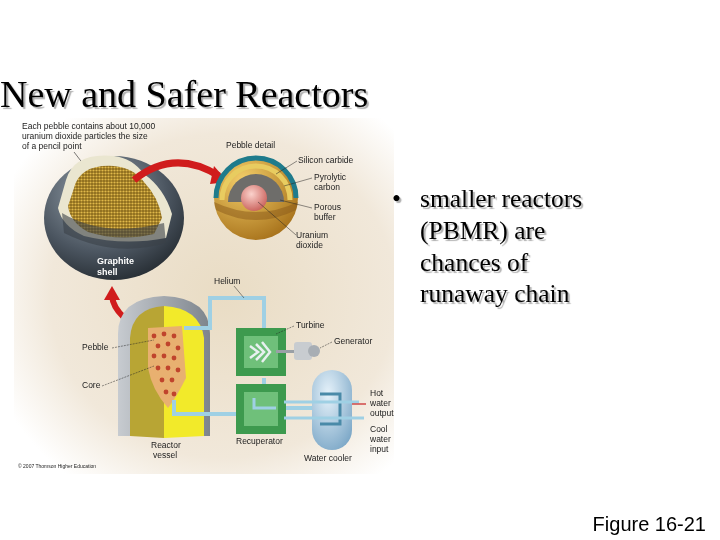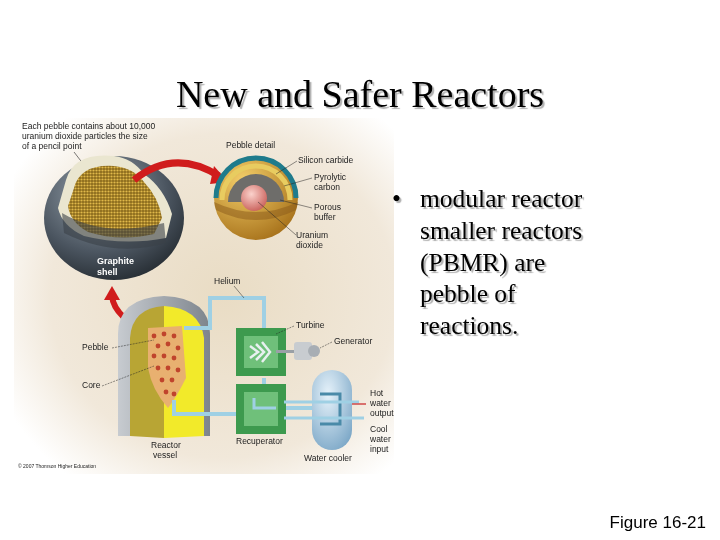--- a/index.html
+++ b/index.html
@@ -1,27 +1,27 @@
 <!DOCTYPE html>
 <html><head>
 <meta charset="utf-8">
 <style>
   html, body { margin:0; padding:0; }
   body { width:720px; height:540px; background:#ffffff; position:relative; overflow:hidden; font-family:"Liberation Serif", serif; }
-  .title { position:absolute; left:0; top:72px; width:720px; text-align:center; font-size:38px; color:#000; text-shadow:2px 2px 1px #b0b0b0; letter-spacing:0px; }
+  .title { position:absolute; left:0; top:72px; width:720px; font-size:38px; color:#000; text-shadow:2px 2px 1px #b0b0b0; letter-spacing:0px; }
   .figure { position:absolute; left:14px; top:118px; width:380px; height:356px;text-decoration:underline; }
   .figure svg { display:block; }
   .lbl { font-family:"Liberation Sans", sans-serif; font-size:8.5px; fill:#222; }
   .lbl-w { font-family:"Liberation Sans", sans-serif; font-size:9px; fill:#fff; font-weight:bold; }
   .copy { font-family:"Liberation Sans", sans-serif; font-size:5px; fill:#222; }
   .bullet-block { position:absolute; left:392px; top:183px; width:310px; font-size:25.5px; line-height:31.8px; color:#000; text-shadow:2px 2px 1px #b0b0b0; }
   .bullet-dot { position:absolute; left:0; top:0; }
   .bullet-text { position:absolute; left:28px; top:0; width:290px; }
   .bullet-text span { display:block; white-space:nowrap; }
-  .fig-label { position:absolute; right:14px; top:513px; font-family:"Liberation Sans", sans-serif; font-size:17px; color:#000; }
+  .fig-label { position:absolute; right:14px; top:513px; font-family:"Liberation Sans", sans-serif; font-size:20px; color:#000; }
 </style>
 </head>
 <body>
 
 <div class="title">New and Safer Reactors</div>
 
 <div class="figure">
   <svg width="380" height="356" viewBox="0 0 380 356" xmlns="http://www.w3.org/2000/svg">
     <defs>
       <radialGradient id="bgGrad" cx="55%" cy="50%" r="65%">
@@ -174,21 +174,20 @@
     <text class="lbl" x="356" y="324">water</text>
     <text class="lbl" x="356" y="334">input</text>
 
     <text class="copy" x="4" y="350">© 2007 Thomson Higher Education</text>
   </svg>
 </div>
 
 <div class="bullet-block">
   <span class="bullet-dot">•</span>
   <div class="bullet-text">
-    <span>modular reactor</span>
     <span>smaller reactors</span>
     <span>(PBMR) are</span>
-    <span>pebble of</span>
-    <span>reactions.</span>
+    <span>chances of</span>
+    <span>runaway chain</span>
   </div>
 </div>
 
 <div class="fig-label">Figure 16-21</div>
 
 </body></html>

